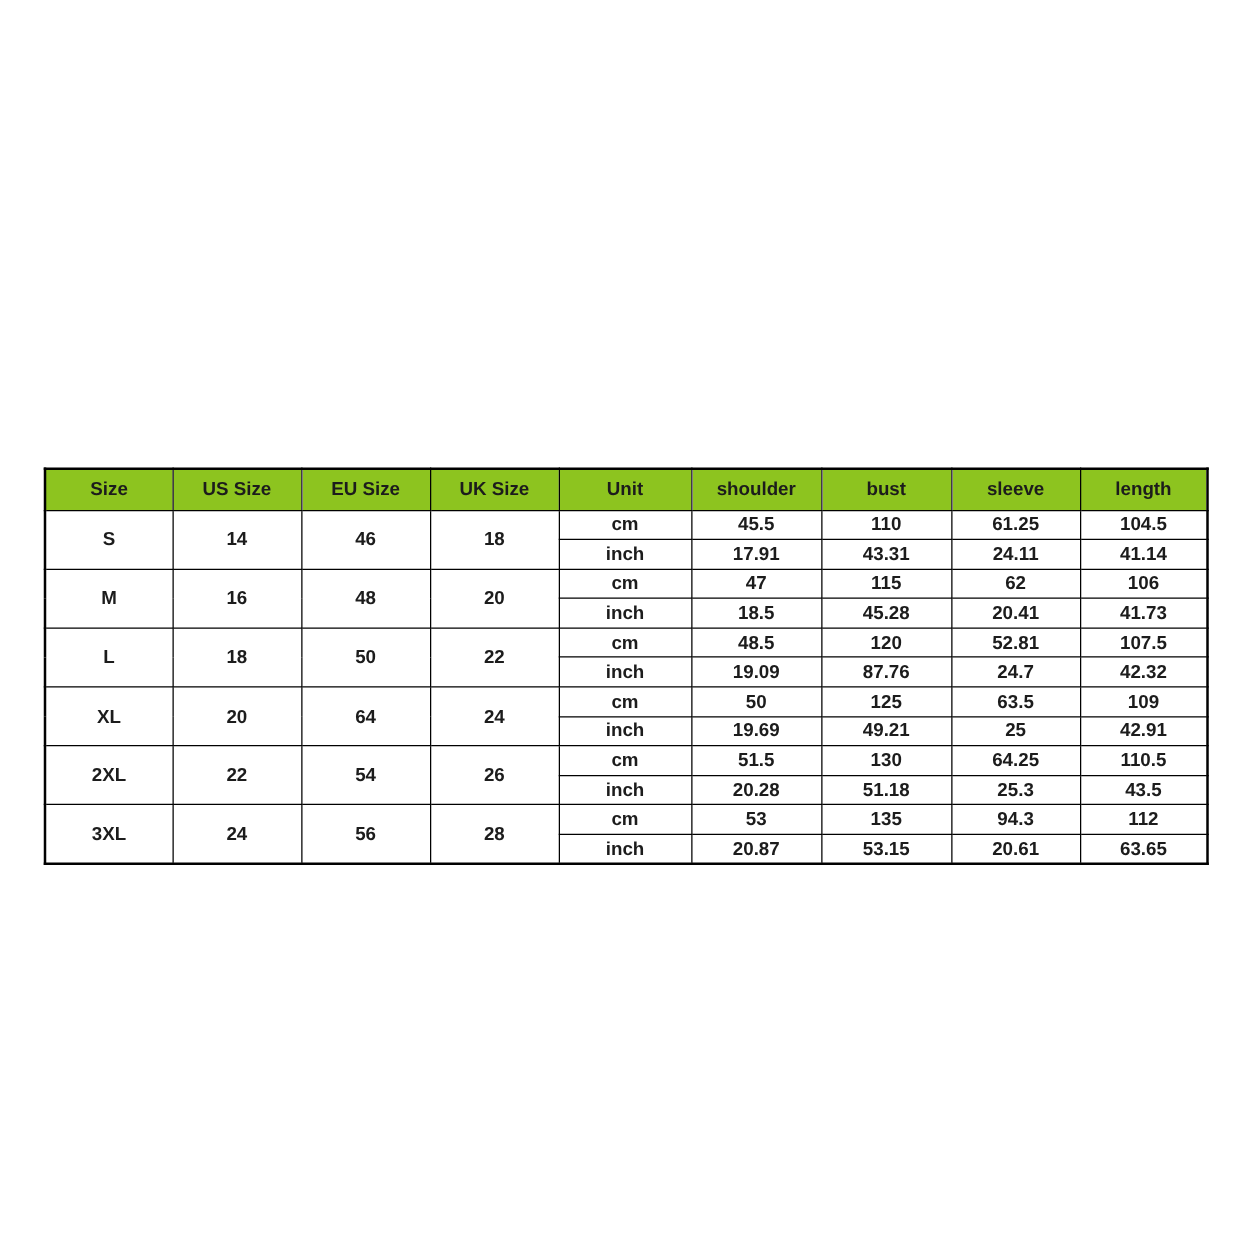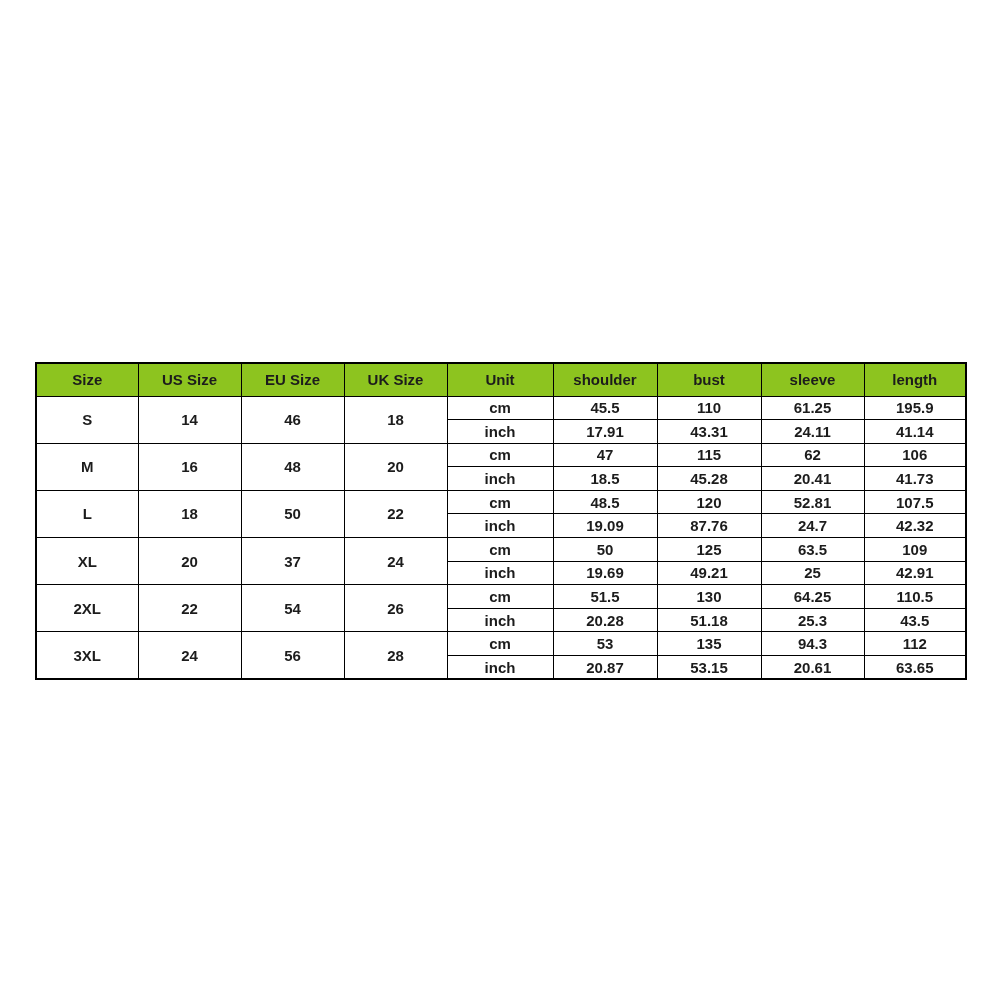--- a/index.html
+++ b/index.html
@@ -14,20 +14,21 @@
     position: absolute;
     left: 35px;
     top: 362px;
     width: 930px;
   }
   table.size-chart {
     border-collapse: collapse;
     table-layout: fixed;
     width: 930px;
     border: 2px solid #000000;
+    margin-top: 12px;
   }
   table.size-chart th,
   table.size-chart td {
     border: 1px solid #000000;
     text-align: center;
     vertical-align: middle;
     font-weight: bold;
     color: #1c1c1c;
     padding: 0;
     overflow: hidden;
@@ -80,21 +81,21 @@
 
       <tr>
         <td rowspan="2">S</td>
         <td rowspan="2">14</td>
         <td rowspan="2">46</td>
         <td rowspan="2">18</td>
         <td>cm</td>
         <td>45.5</td>
         <td>110</td>
         <td>61.25</td>
-        <td>195.9</td>
+        <td>104.5</td>
       </tr>
       <tr>
         <td>inch</td>
         <td>17.91</td>
         <td>43.31</td>
         <td>24.11</td>
         <td>41.14</td>
       </tr>
 
       <tr>
@@ -131,21 +132,21 @@
         <td>inch</td>
         <td>19.09</td>
         <td>87.76</td>
         <td>24.7</td>
         <td>42.32</td>
       </tr>
 
       <tr>
         <td rowspan="2">XL</td>
         <td rowspan="2">20</td>
-        <td rowspan="2">37</td>
+        <td rowspan="2">64</td>
         <td rowspan="2">24</td>
         <td>cm</td>
         <td>50</td>
         <td>125</td>
         <td>63.5</td>
         <td>109</td>
       </tr>
       <tr>
         <td>inch</td>
         <td>19.69</td>

